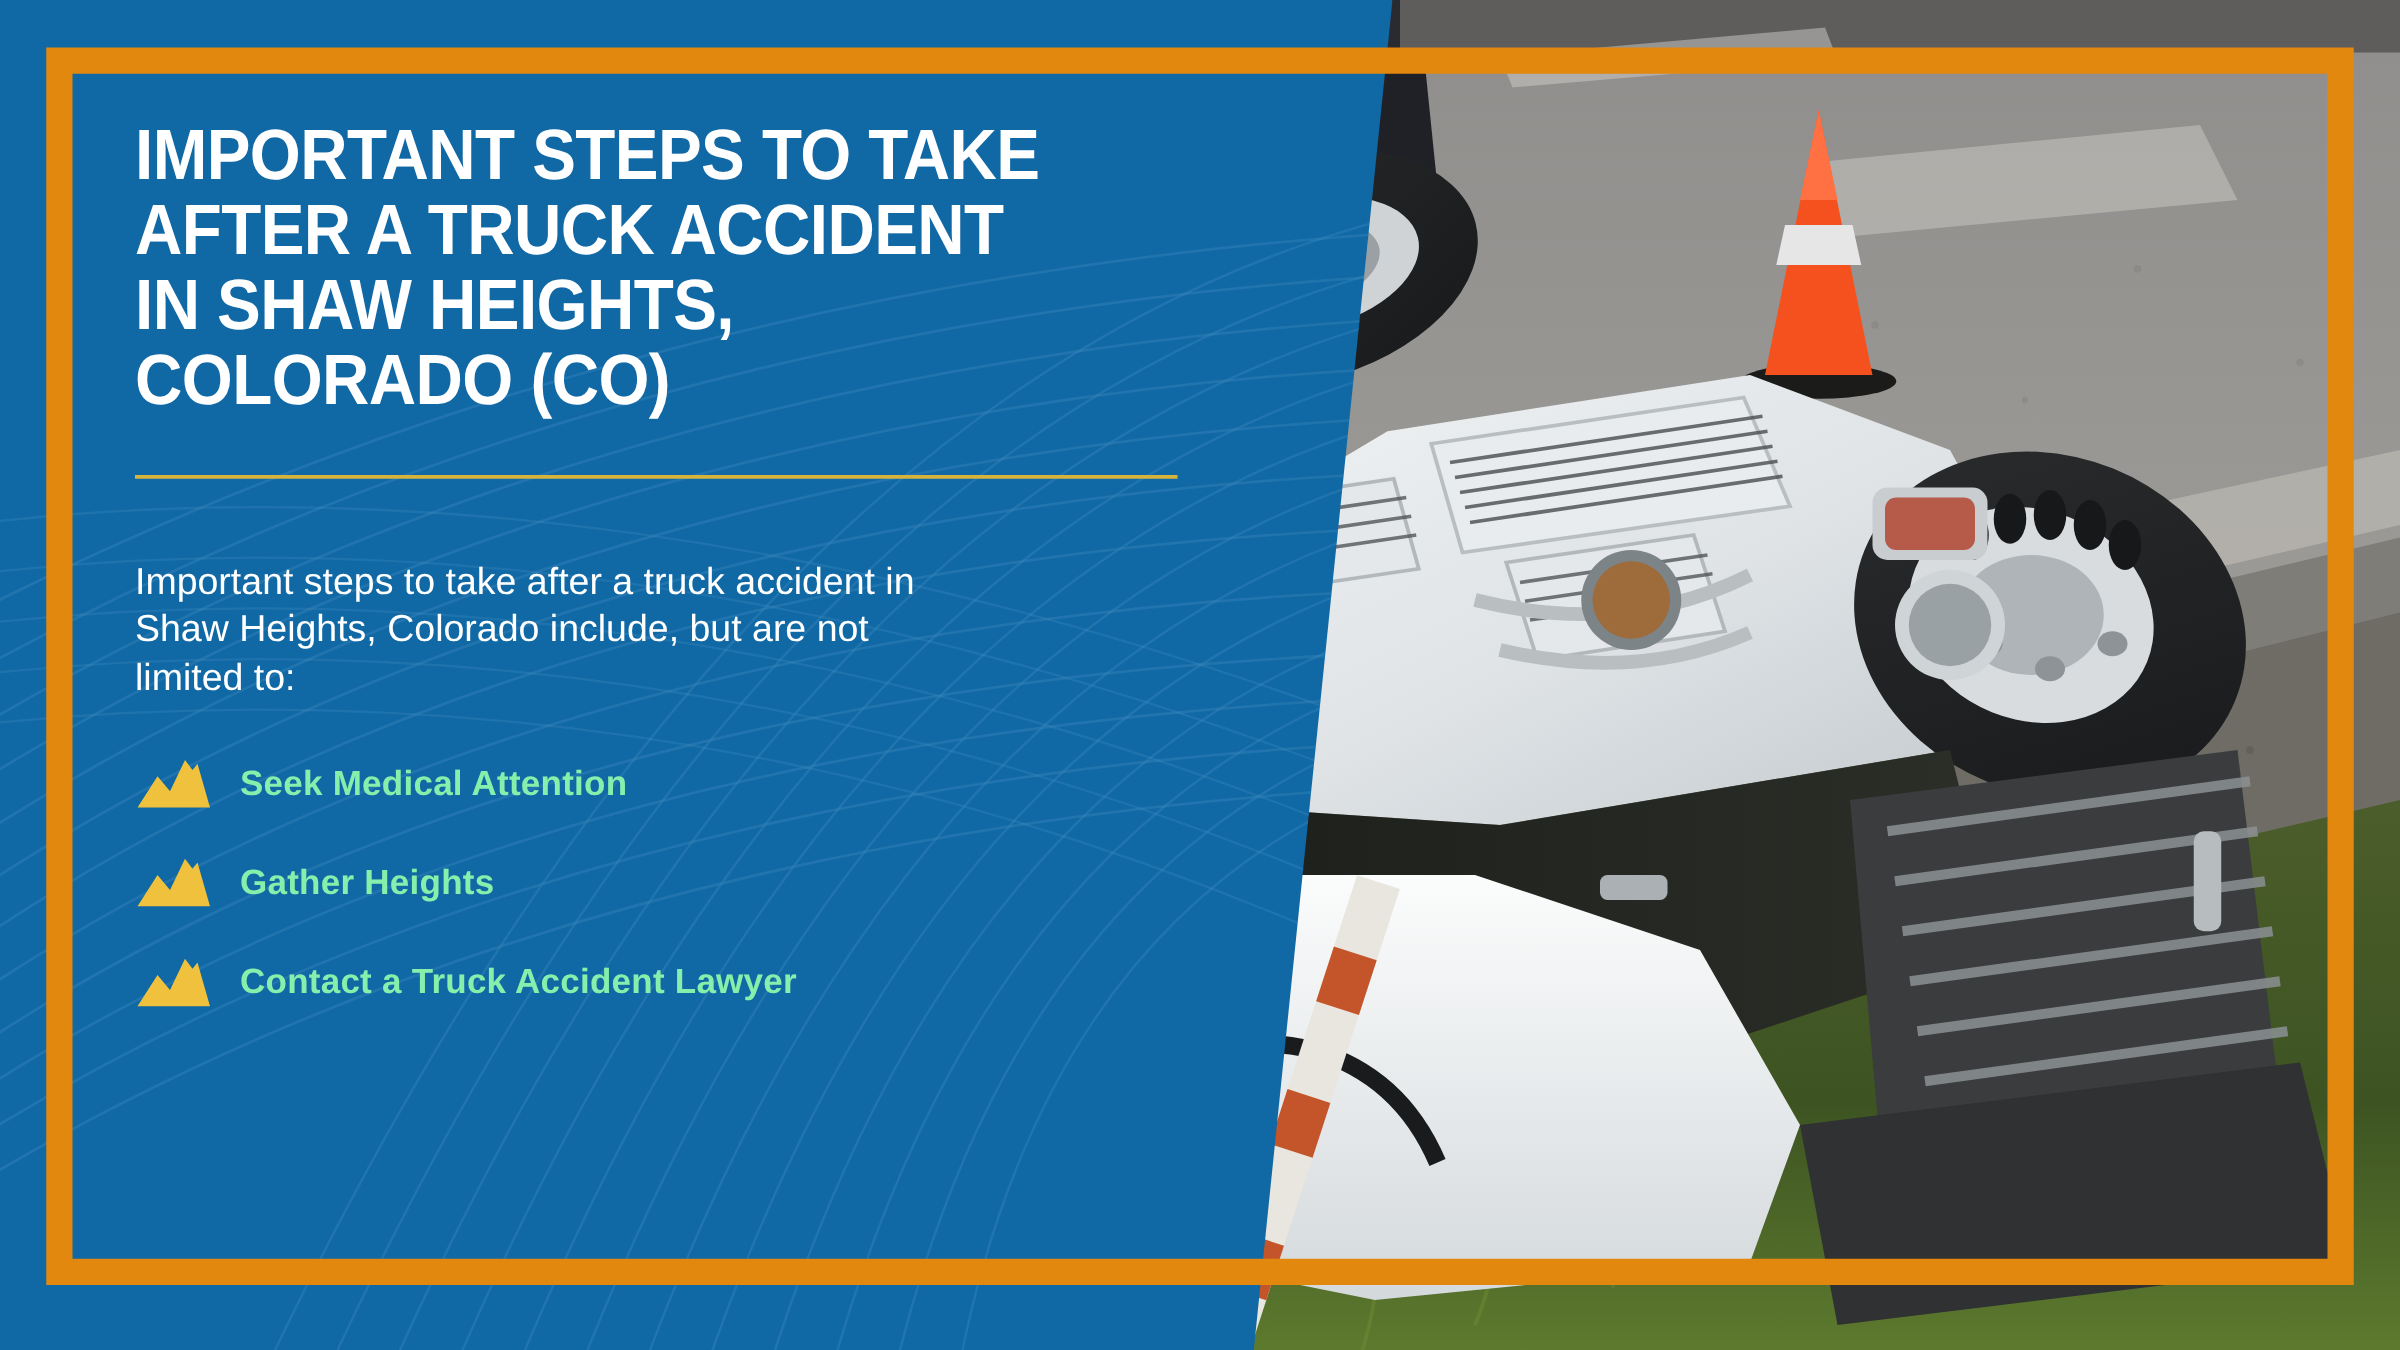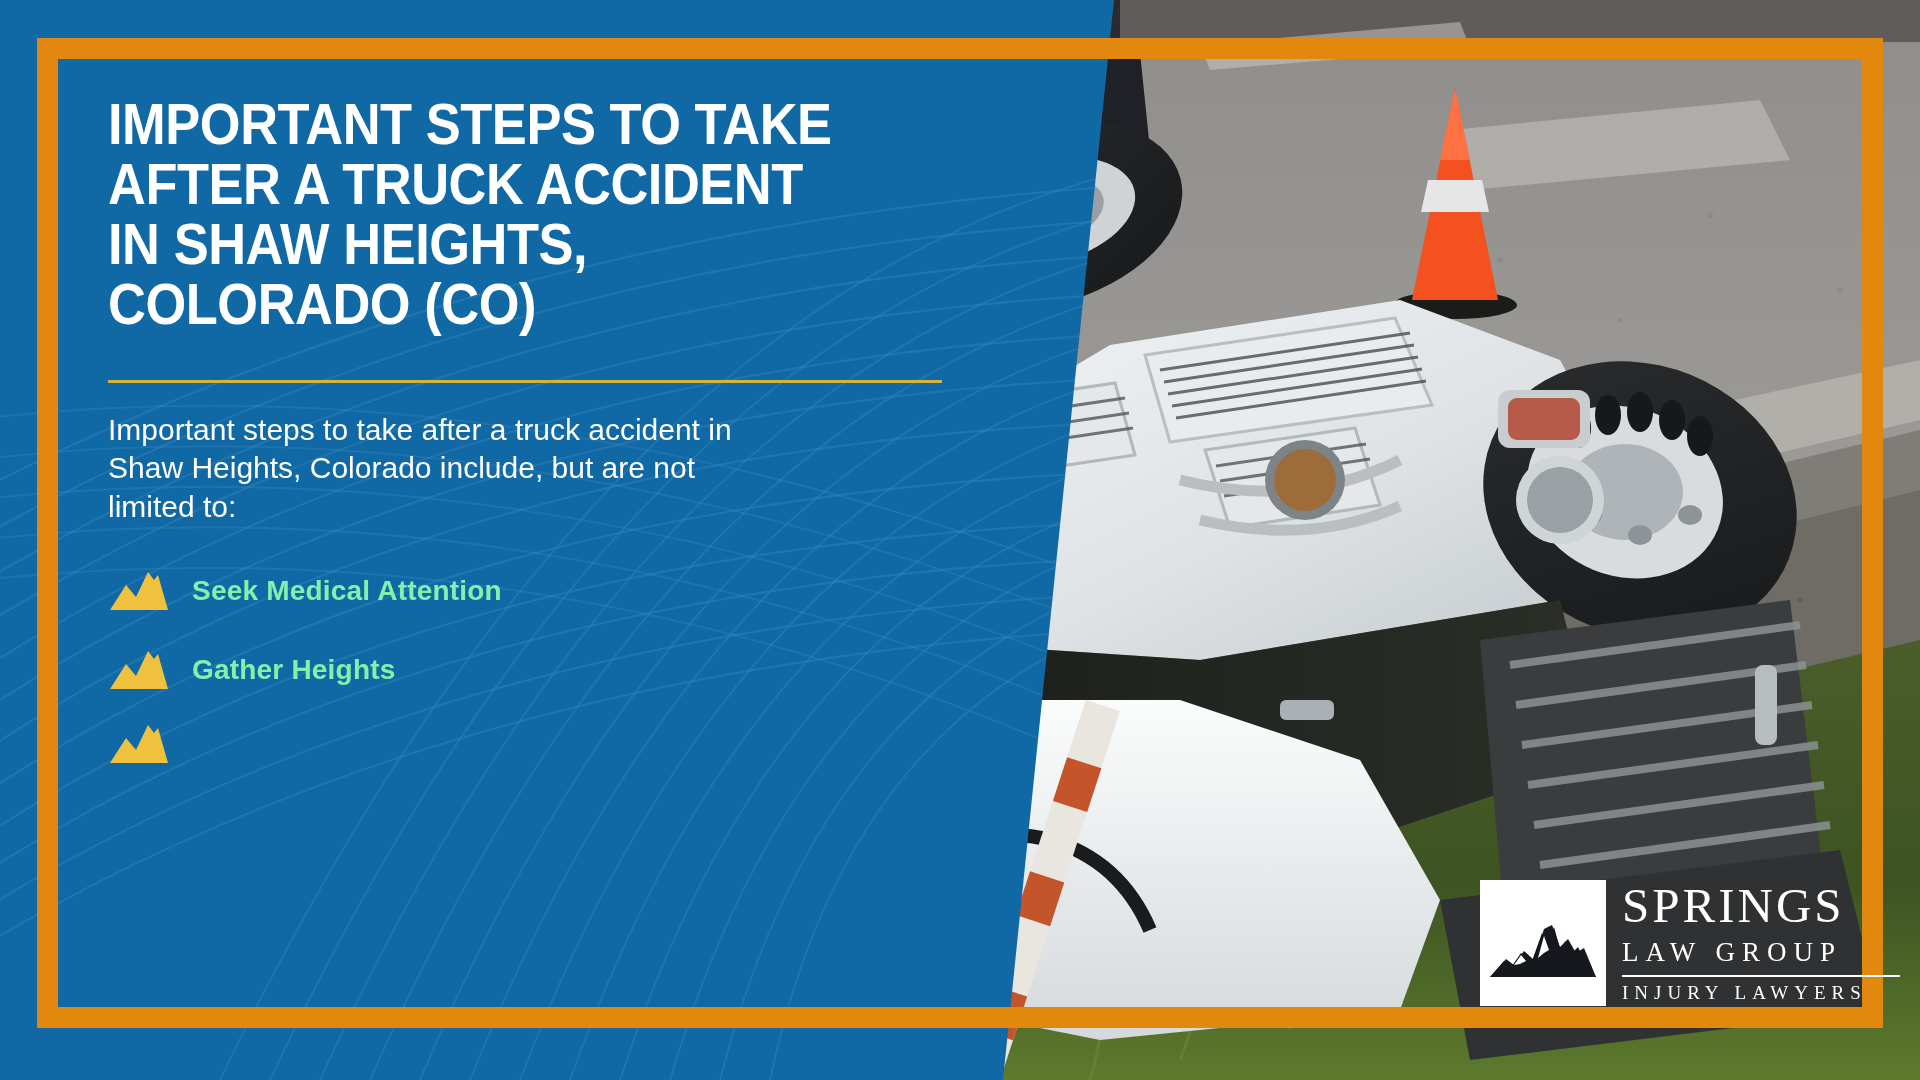--- a/index.html
+++ b/index.html
@@ -43,21 +43,21 @@
     white-space:pre-line;
   }
 
   .divider {
     margin-top:46px;
     width:834px; height:3px;
     background:#d6b43c;
   }
 
   .lede {
-    margin-top:28px;
+    margin-top:64px;
     width:790px;
     font-size:30px;
     line-height:1.27;
     color:#ffffff;
     font-weight:400;
     white-space:pre-line;
   }
 
   .bullets { margin-top:38px; }
 
@@ -342,39 +342,23 @@
           <span class="blabel">Gather Heights</span>
         </div>
 
 
         <div class="bullet">
           <span class="mtn">
             <svg viewBox="0 0 62 42">
               <path d="M2 41 L18 16 L28 28 L40 3 L46 11 L50 6 L60 41 Z" fill="#efc13c"></path>
             </svg>
           </span>
+          <span class="blabel">Contact a Truck Accident Lawyer</span>
         </div>
 
       </div>
     </div>
   </div>
 
   <div class="frame"></div>
 
-  <div class="logo">
-    <div class="logo-mark">
-      <svg viewBox="0 0 110 80">
-        <path d="M2 74 L16 58 L24 63 L33 50 L44 58 L54 30 L60 40 L66 24 L72 46 L78 38 L84 50 L90 44 L96 56 L108 74 Z
-                 M44 58 L54 30 L58 48 L50 52 Z" fill="#111316"></path>
-        <path d="M2 74 L18 56 L26 62 L36 48 L46 57 L56 26 L64 22 L72 44 L80 36 L88 50 L96 45 L108 74 Z" fill="#15181c"></path>
-        <path d="M50 55 L56 33 L61 47 L56 50 Z" fill="#ffffff"></path>
-        <path d="M26 62 L33 52 L38 58 L32 61 Z" fill="#ffffff"></path>
-      </svg>
-    </div>
-    <div class="logo-text">
-      <div class="lg-1">SPRINGS</div>
-      <div class="lg-2">LAW GROUP</div>
-      <div class="lg-rule"></div>
-      <div class="lg-3">INJURY LAWYERS</div>
-    </div>
-  </div>
 
 </div>
 
 </body></html>

